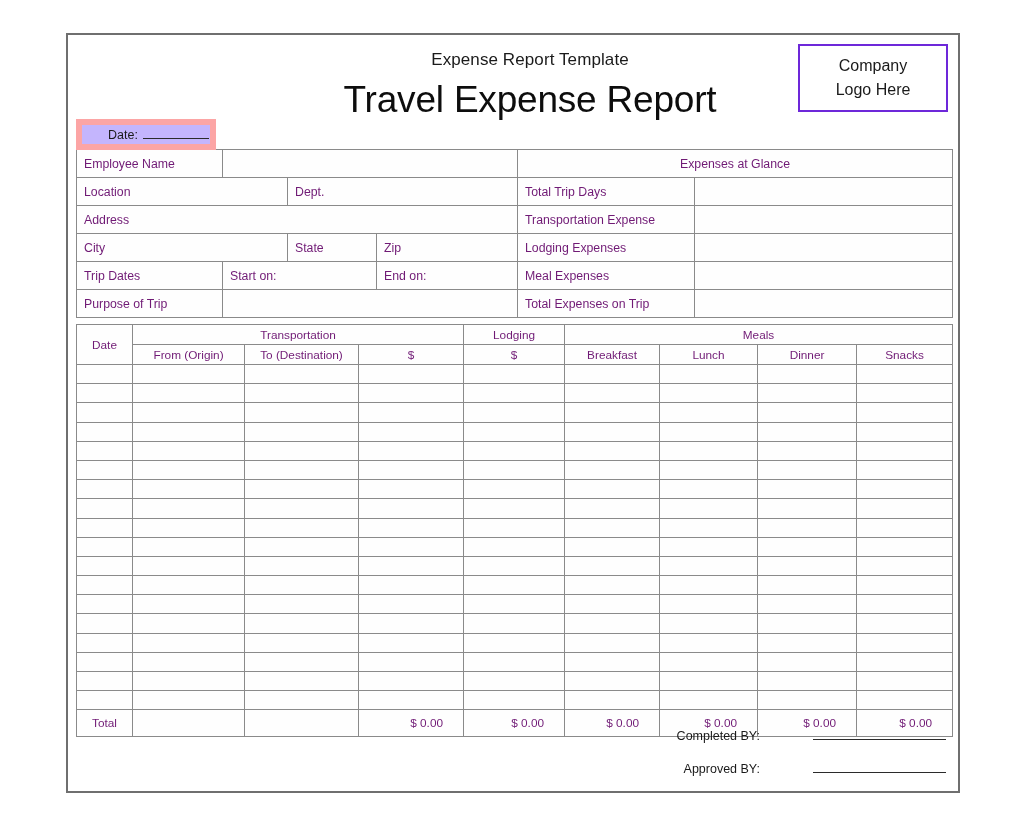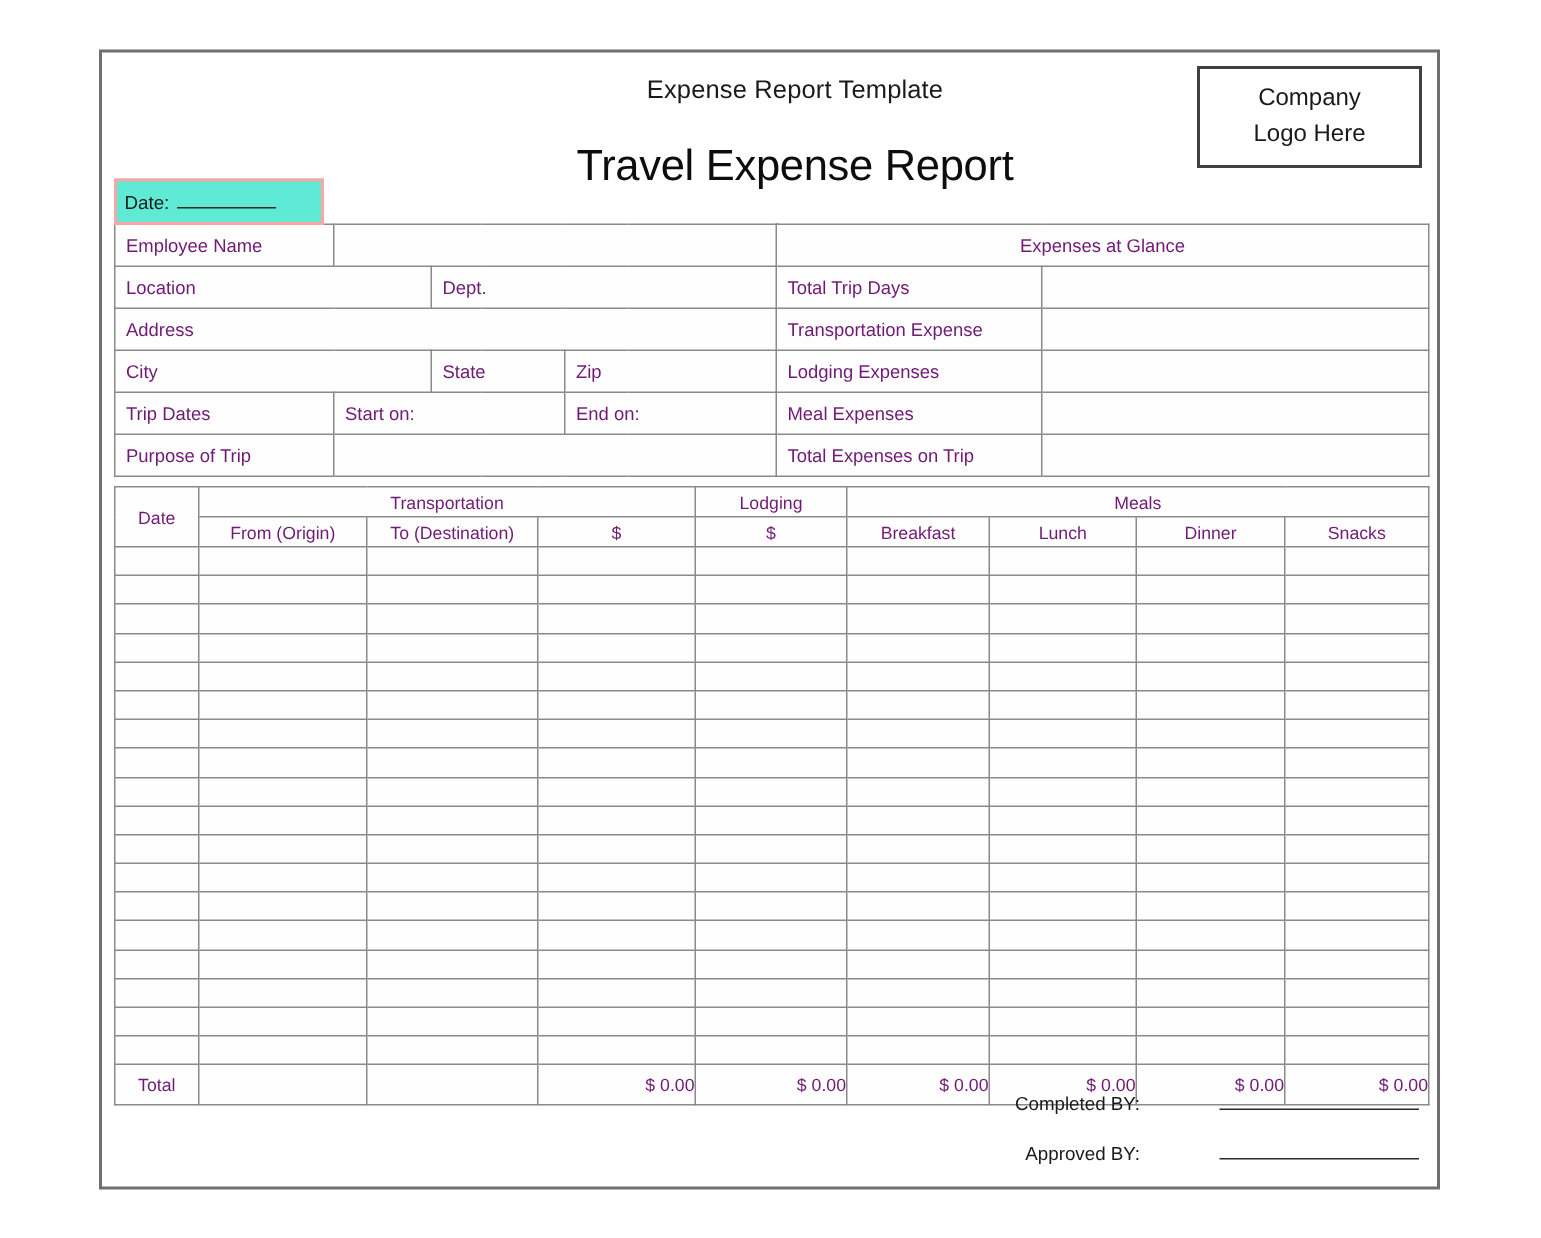--- a/index.html
+++ b/index.html
@@ -44,59 +44,59 @@
     width: 540px;
     text-align: center;
   }
   #template-label {
     font-size: 17px;
     line-height: 22px;
     letter-spacing: .1px;
     color: #1a1a1a;
   }
   #report-title {
-    font-size: 29px;
+    font-size: 37px;
     line-height: 40px;
-    margin-top: 20px;
+    margin-top: 9px;
     color: #0d0d0d;
     letter-spacing: -.2px;
   }
   #logo-box {
     position: absolute;
     right: 10px;
     top: 9px;
     width: 150px;
     height: 68px;
-    border: 2px solid #404040;
+    border: 2px solid #6d28d9;
     box-sizing: border-box;
     display: flex;
     flex-direction: column;
     align-items: center;
     justify-content: center;
     gap: 6px;
   }
   #logo-box span {
     font-size: 16px;
     line-height: 18px;
     color: #1a1a1a;
   }
 
   
   #date-box {
     position: absolute;
     left: 8px;
     top: 84px;
     width: 140px;
     height: 31px;
-    border: 2px solid #fca5a5;
+    border: 6px solid #fca5a5;
     box-sizing: border-box;
     display: flex;
     align-items: center;
-    padding-left: 5px;
-    background: #5eead4;
+    padding-left: 26px;
+    background: #c4b5fd;
     z-index: 5;
   }
   #date-box .date-lbl {
     font-size: 12.5px;
   }
   #date-box .date-rule {
     display: inline-block;
     width: 66px;
     border-bottom: 1.5px solid #2b2b2b;
     margin-left: 5px;
@@ -175,21 +175,21 @@
   #expense-table td.body-cell {
     height: 18.2px;
   }
   #expense-table td.total-lbl {
     text-align: center;
     height: 26px;
   }
   #expense-table td.total-val {
     text-align: right;
     height: 26px;
-    padding-right: 0;
+    padding-right: 20px;
   }
 
   
   #signature-area {
     position: absolute;
     right: 12px;
     top: 694px;
     width: 420px;
     text-align: right;
   }

